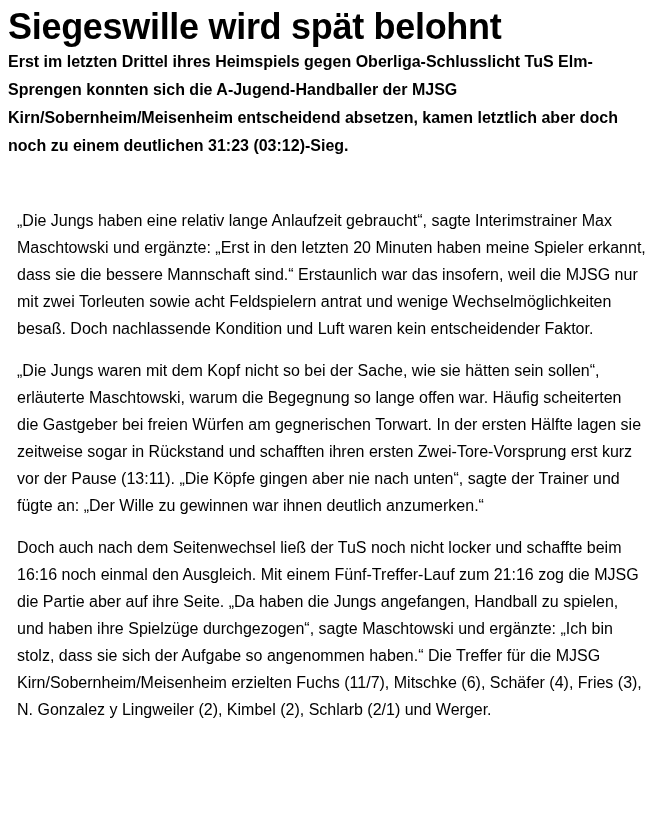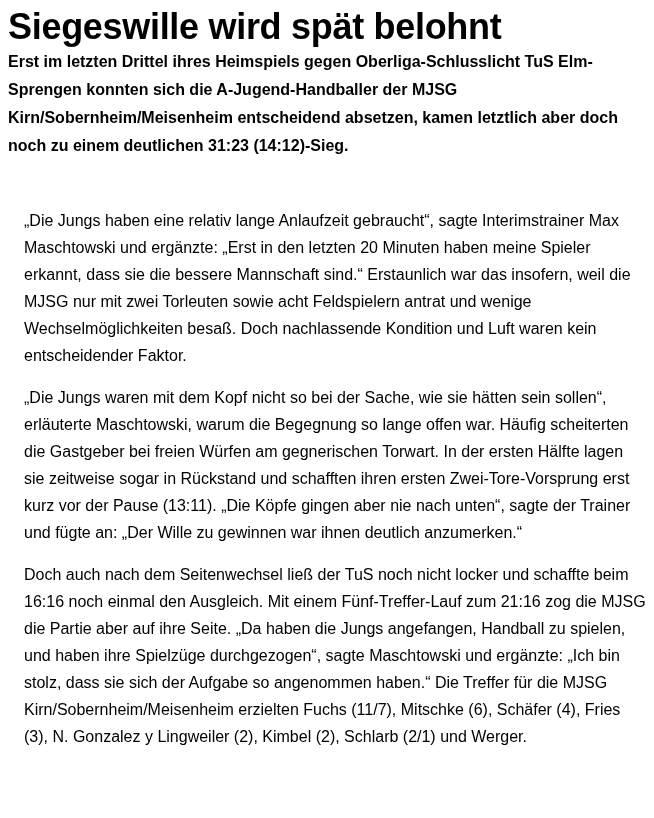--- a/index.html
+++ b/index.html
@@ -31,29 +31,29 @@
   p.lead {
     font-size: 16px;
     line-height: 28px;
     font-weight: bold;
     margin: 0 0 47px 0;
   }
   p.body {
     font-size: 16px;
     line-height: 27px;
     font-weight: normal;
-    margin: 0 0 15px 16px;
+    margin: 0 0 15px 9px;
   }
 </style>
 </head>
 <body>
 
 <main class="article">
   <h1 class="title">Siegeswille wird spät belohnt</h1>
 
-  <p class="lead">Erst im letzten Drittel ihres Heimspiels gegen Oberliga-Schlusslicht TuS Elm-Sprengen konnten sich die A-Jugend-Handballer der MJSG Kirn/Sobernheim/Meisenheim entscheidend absetzen, kamen letztlich aber doch noch zu einem deutlichen 31:23 (14:12)-Sieg.</p>
+  <p class="lead">Erst im letzten Drittel ihres Heimspiels gegen Oberliga-Schlusslicht TuS Elm-Sprengen konnten sich die A-Jugend-Handballer der MJSG Kirn/Sobernheim/Meisenheim entscheidend absetzen, kamen letztlich aber doch noch zu einem deutlichen 31:23 (03:12)-Sieg.</p>
 
   <p class="body">„Die Jungs haben eine relativ lange Anlaufzeit gebraucht“, sagte Interimstrainer Max Maschtowski und ergänzte: „Erst in den letzten 20 Minuten haben meine Spieler erkannt, dass sie die bessere Mannschaft sind.“ Erstaunlich war das insofern, weil die MJSG nur mit zwei Torleuten sowie acht Feldspielern antrat und wenige Wechselmöglichkeiten besaß. Doch nachlassende Kondition und Luft waren kein entscheidender Faktor.</p>
 
   <p class="body">„Die Jungs waren mit dem Kopf nicht so bei der Sache, wie sie hätten sein sollen“, erläuterte Maschtowski, warum die Begegnung so lange offen war. Häufig scheiterten die Gastgeber bei freien Würfen am gegnerischen Torwart. In der ersten Hälfte lagen sie zeitweise sogar in Rückstand und schafften ihren ersten Zwei-Tore-Vorsprung erst kurz vor der Pause (13:11). „Die Köpfe gingen aber nie nach unten“, sagte der Trainer und fügte an: „Der Wille zu gewinnen war ihnen deutlich anzumerken.“</p>
 
   <p class="body">Doch auch nach dem Seitenwechsel ließ der TuS noch nicht locker und schaffte beim 16:16 noch einmal den Ausgleich. Mit einem Fünf-Treffer-Lauf zum 21:16 zog die MJSG die Partie aber auf ihre Seite. „Da haben die Jungs angefangen, Handball zu spielen, und haben ihre Spielzüge durchgezogen“, sagte Maschtowski und ergänzte: „Ich bin stolz, dass sie sich der Aufgabe so angenommen haben.“ Die Treffer für die MJSG Kirn/Sobernheim/Meisenheim erzielten Fuchs (11/7), Mitschke (6), Schäfer (4), Fries (3), N. Gonzalez y Lingweiler (2), Kimbel (2), Schlarb (2/1) und Werger.</p>
 </main>
 
 </body></html>

